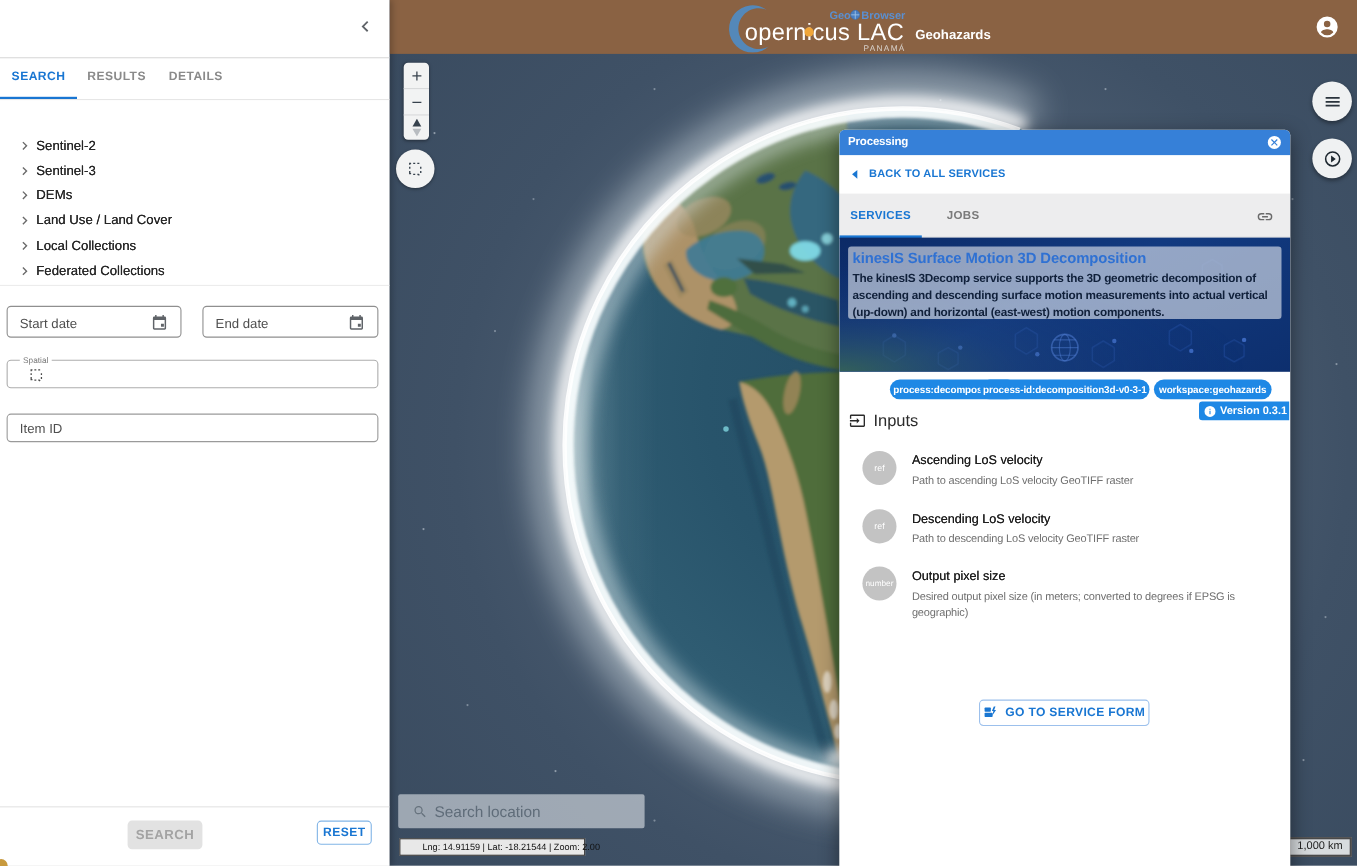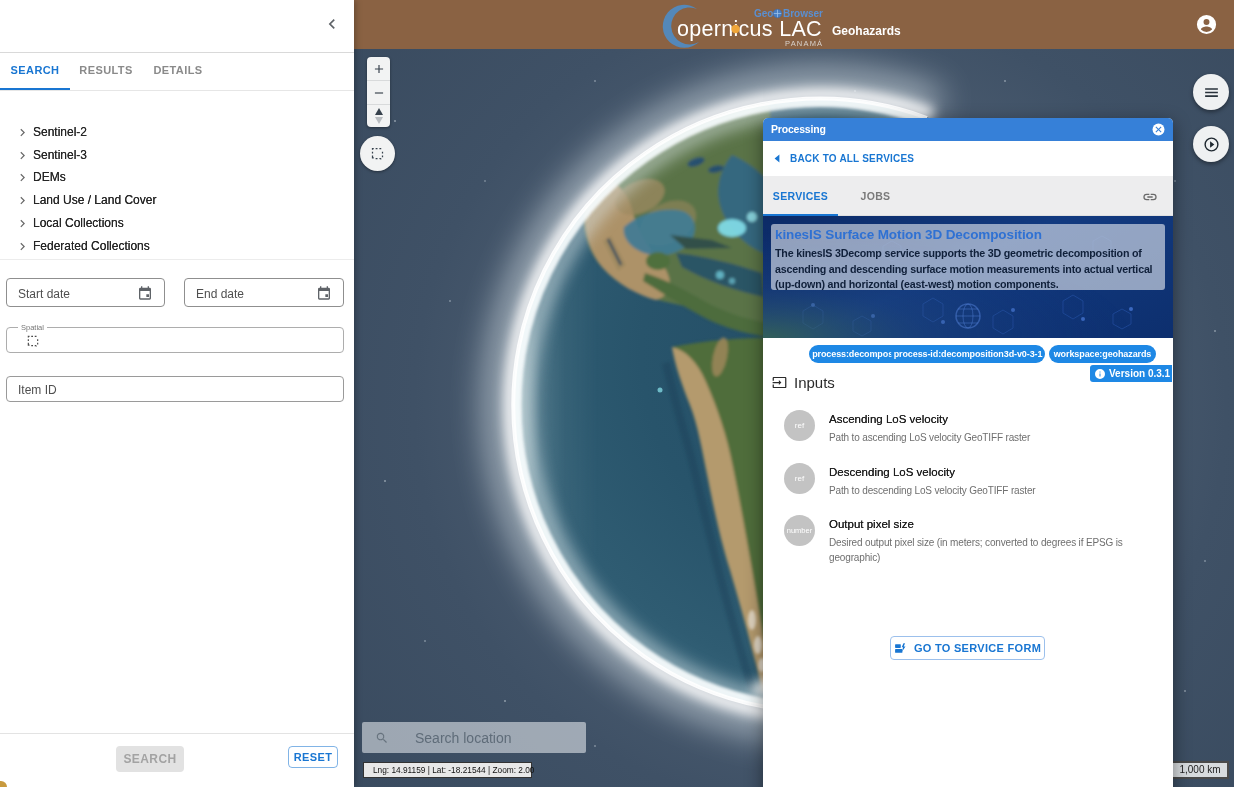--- a/index.html
+++ b/index.html
@@ -23,25 +23,25 @@
   #selbtn { position:absolute; left:6px; top:136px; width:35px; height:35px; border-radius:50%; background:#f2f3f3;
      box-shadow:0 1px 3px rgba(0,0,0,.4); z-index:20; display:flex; align-items:center; justify-content:center; }
 
   
   .rbtn { position:absolute; left:839px; width:36px; height:36px; border-radius:50%; background:#eff1f2;
      box-shadow:0 2px 4px rgba(0,0,0,.4); z-index:20; display:flex; align-items:center; justify-content:center; }
 
   
   #searchloc { position:absolute; left:8px; top:722px; width:224px; height:31px; background:rgba(238,243,246,0.55);
      border-radius:2px; z-index:20; display:flex; align-items:center; }
-  #searchloc span { color:#5f6c79; font-size:14px; margin-left:26px; }
+  #searchloc span { color:#5f6c79; font-size:14px; margin-left:6px; }
 
   
   #coords { position:absolute; left:9px; top:762px; width:169px; height:16px; background:#e8e8e8; border:1px solid #333;
-     z-index:20; font-size:8.3px; color:#111; line-height:14px; padding-left:9px; white-space:nowrap; }
+     z-index:20; font-size:8.3px; color:#111; line-height:14px; padding-left:20px; white-space:nowrap; }
 
   
   #scale { position:absolute; left:817px; top:761px; width:58px; height:18px; background:#d7dbde; border:2px solid #4a4a4a;
      z-index:20; font-size:10px; color:#222; text-align:center; line-height:13px; }
 
   
   #panel { position:absolute; left:409px; top:118px; width:410px; height:716px; background:#fff; border-radius:5px;
      box-shadow:0 5px 18px rgba(0,0,0,.45); z-index:25; overflow:hidden; }
   #phdr { height:23px; background:#3680d8; color:#fff; font-size:10.5px; letter-spacing:-.2px; font-weight:bold; line-height:23px; padding-left:8px; position:relative; }
   #ptabs { height:40px; background:#ededee; position:relative; border-bottom:1px solid #e0e0e0; }

